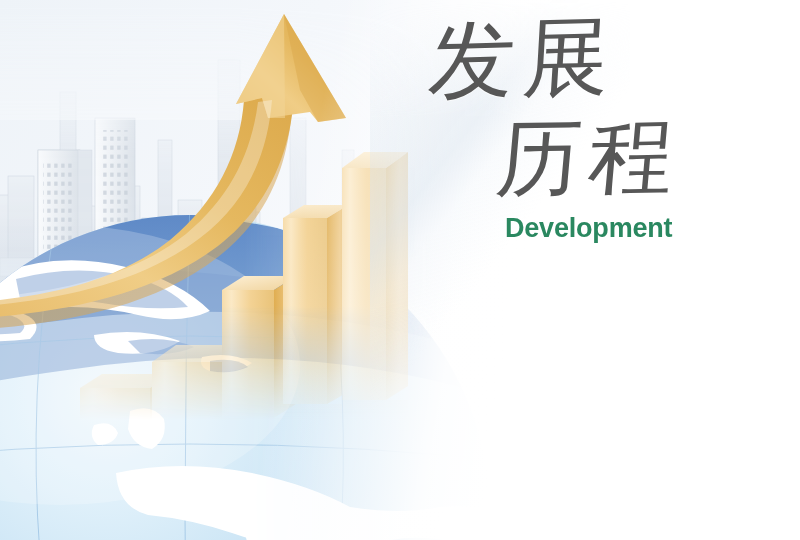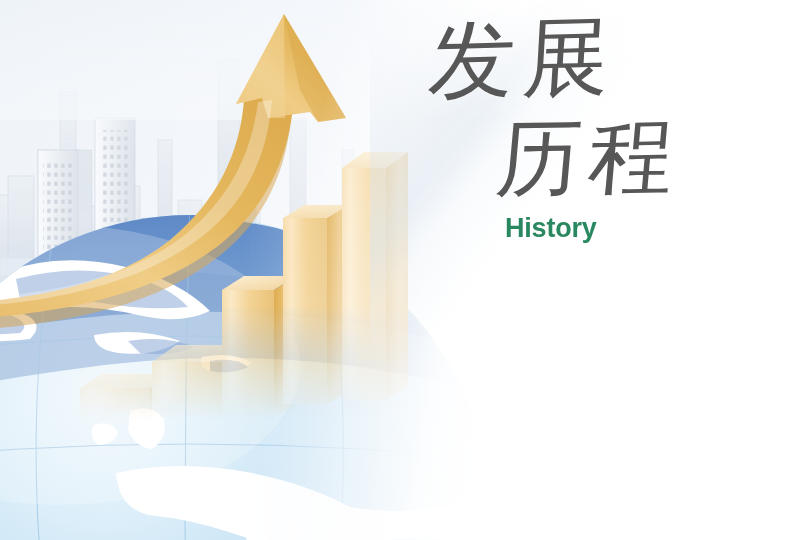--- a/index.html
+++ b/index.html
@@ -373,16 +373,16 @@
 
   <div class="layer right-fade"></div>
   <div class="layer sheen" style="left:370px;top:0;width:260px;height:420px;"></div>
 
   <div class="title-block">
     <div class="cjk-line cjk-1">发展</div>
     <div class="cjk-line cjk-2">历程</div>
   </div>
 
   <div class="en-block">
-    <span class="en-line">History</span>
+    <span class="en-line">Development</span>
   </div>
 
 </div>
 
 </body></html>

